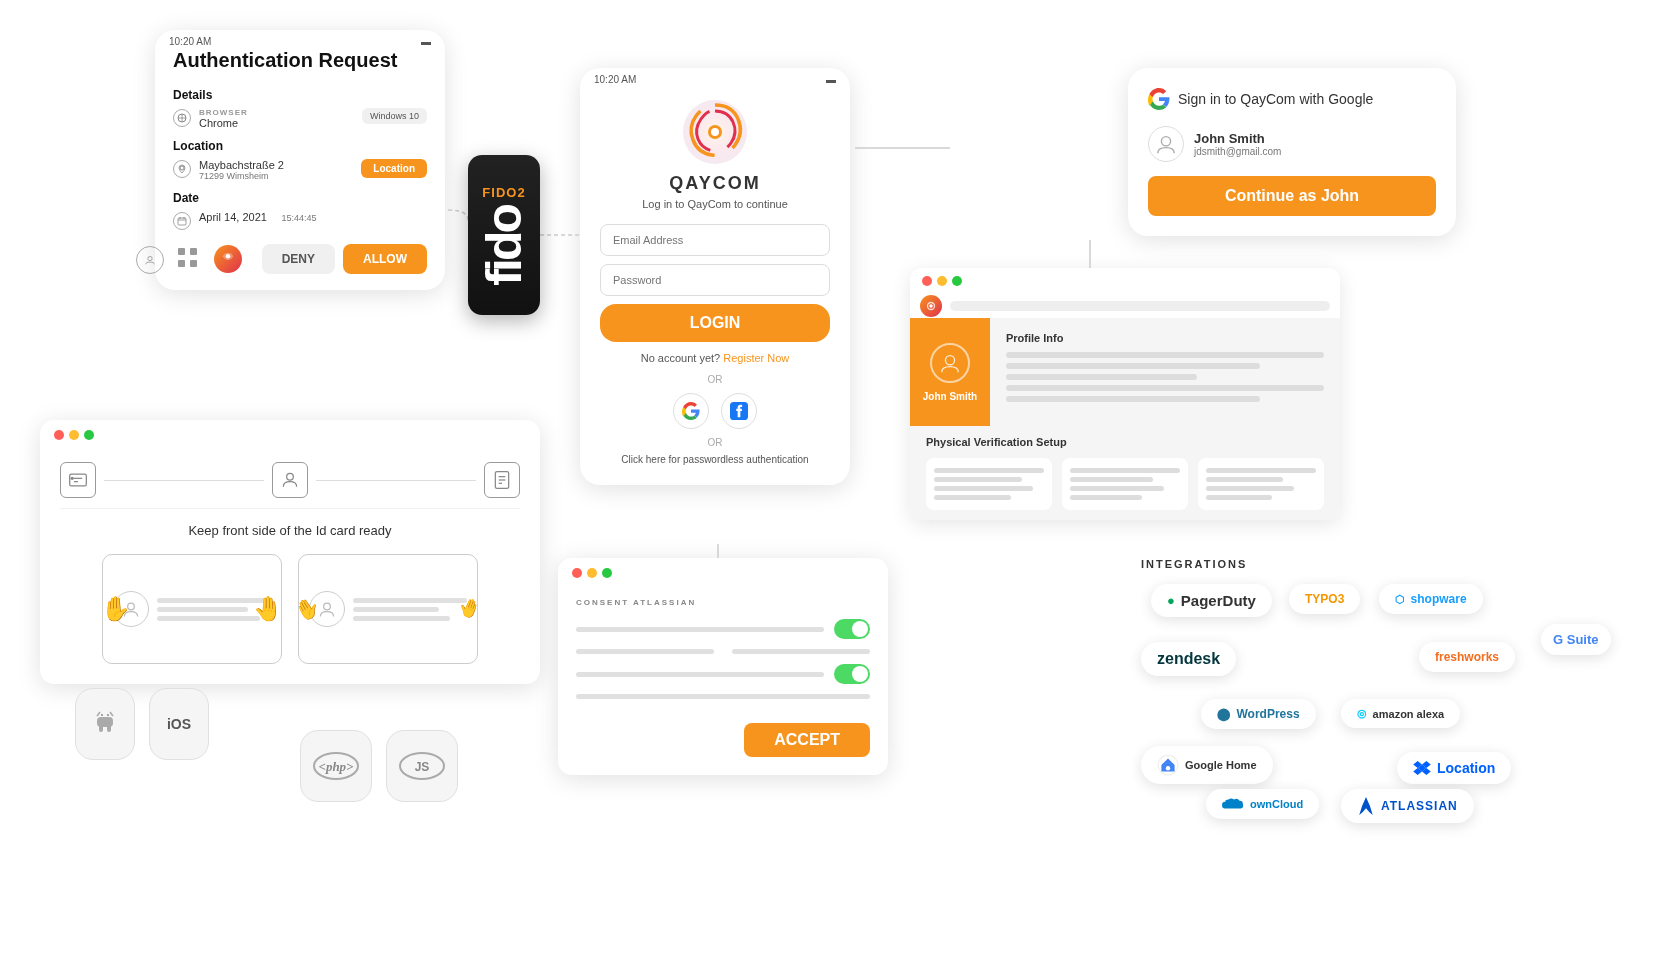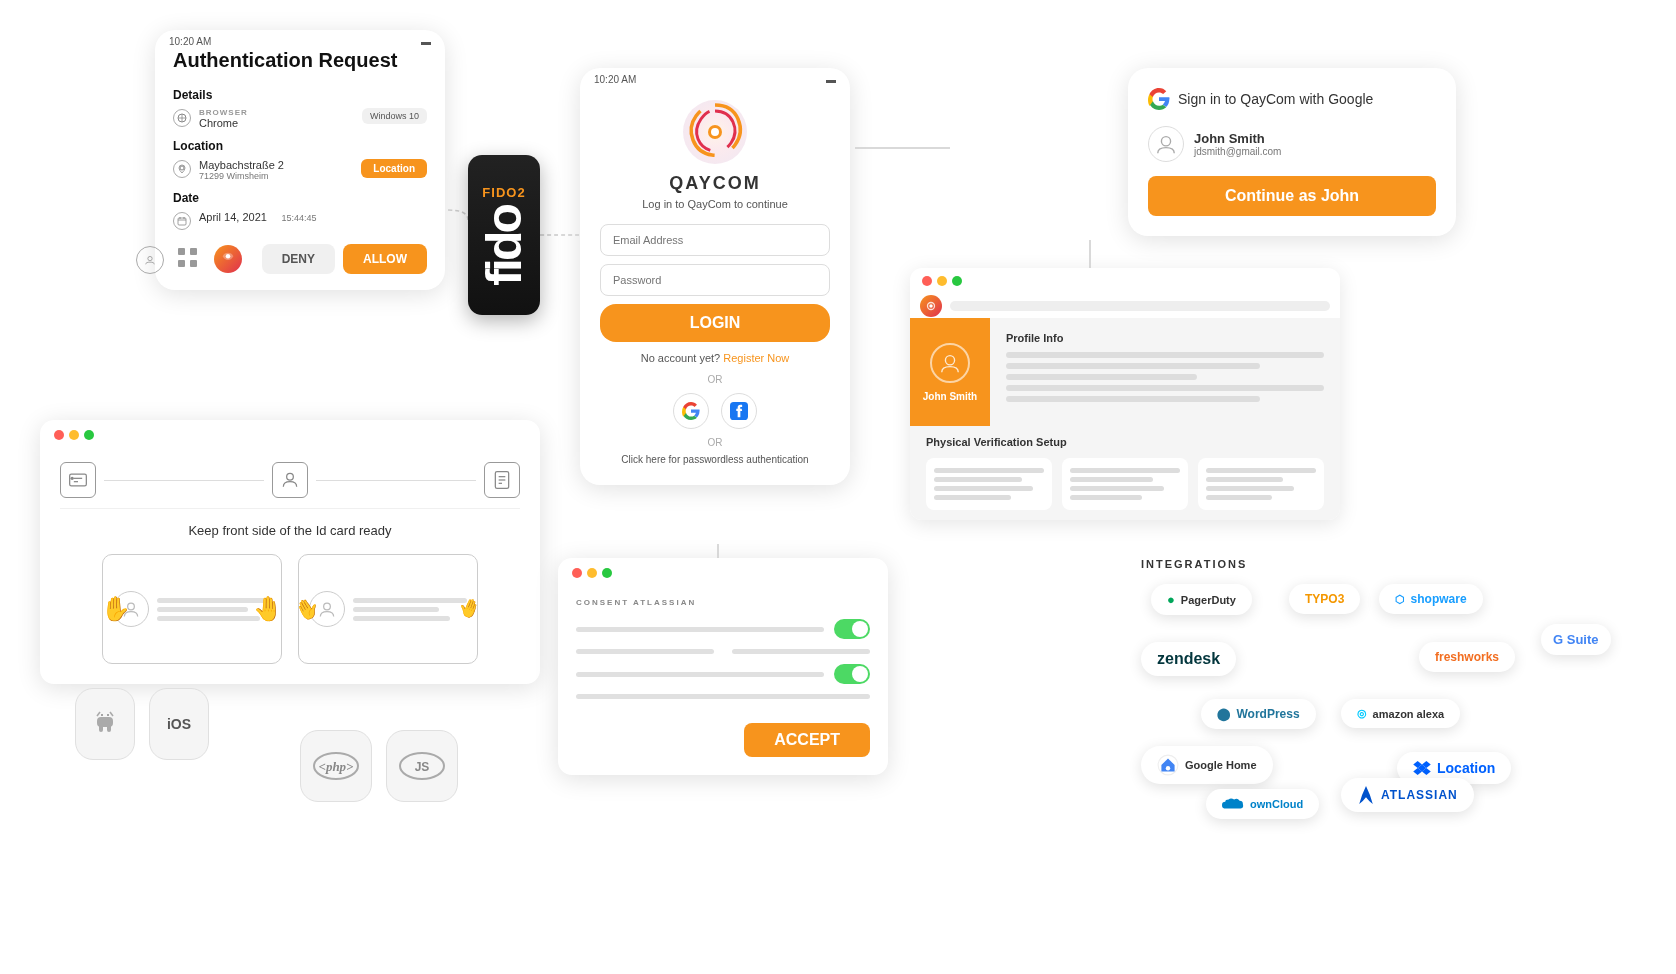--- a/index.html
+++ b/index.html
@@ -606,21 +606,21 @@
     </svg>
   </div>
 </div>
 
 <div id="integrations">
   <div class="integrations-title">INTEGRATIONS</div>
   <div class="integration-bubbles">
 
     <div class="int-bubble" style="left:10px;top:0px">
       <span style="color:#00a65a;font-size:13px">●</span>
-      <span style="color:#333;font-size:11px">PagerDuty</span>
+      <span style="color:#333;font-size:15px">PagerDuty</span>
     </div>
 
     <div class="int-bubble" style="left:148px;top:0px">
       <span style="color:#f49700;font-size:12px;font-weight:800">TYPO3</span>
     </div>
 
     <div class="int-bubble" style="left:238px;top:0px">
       <span style="color:#189eff;font-size:11px">⬡</span>
       <span style="color:#189eff;font-size:12px;font-weight:700">shopware</span>
     </div>
@@ -667,20 +667,20 @@
       <span style="color:#333;font-size:11px;font-weight:600">Google Home</span>
     </div>
 
     <div class="int-bubble" style="left:65px;top:205px">
       <svg viewBox="0 0 20 12" width="22" height="14">
           <path d="M2 10 Q0 10 0 7 Q0 4 3 4 Q3 2 6 2 Q8 0 11 2 Q14 0 16 3 Q19 3 19 6 Q20 10 17 10z" fill="#0082c9"></path>
         </svg>
       <span style="color:#0082c9;font-size:11px;font-weight:700">ownCloud</span>
     </div>
 
-    <div class="int-bubble" style="left:200px;top:194px">
+    <div class="int-bubble" style="left:200px;top:205px">
       <svg viewBox="0 0 16 16" width="18" height="18">
           <path d="M8 0 Q4 8 2 16 Q5 14 8 10 Q11 14 14 16 Q12 8 8 0z" fill="#0052cc"></path>
         </svg>
       <span style="color:#0052cc;font-size:12px;font-weight:800;letter-spacing:1px">ATLASSIAN</span>
     </div>
   </div>
 </div>
 
 </body></html>

